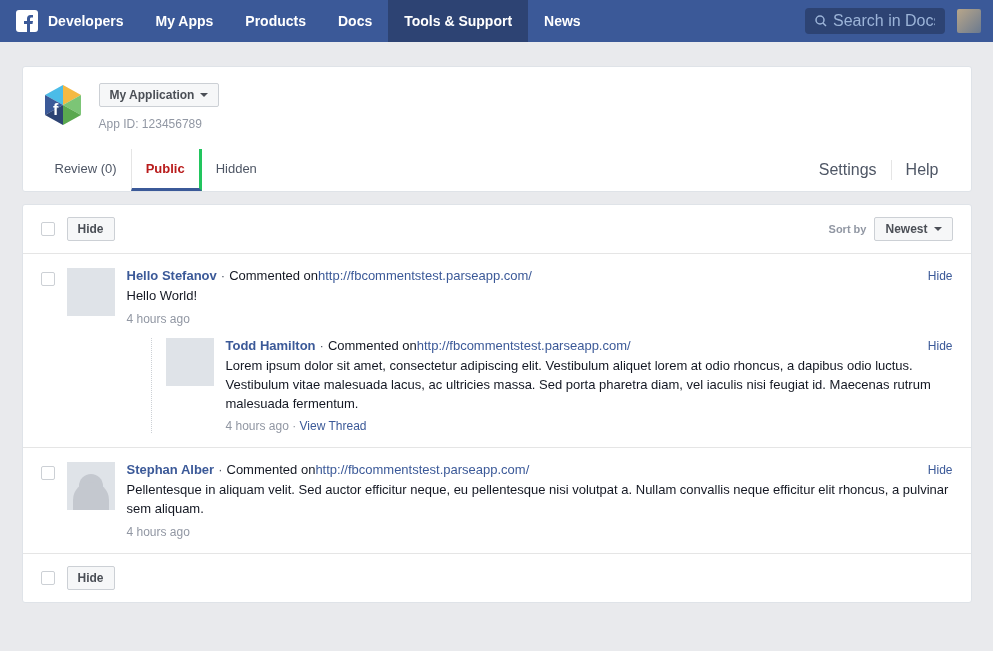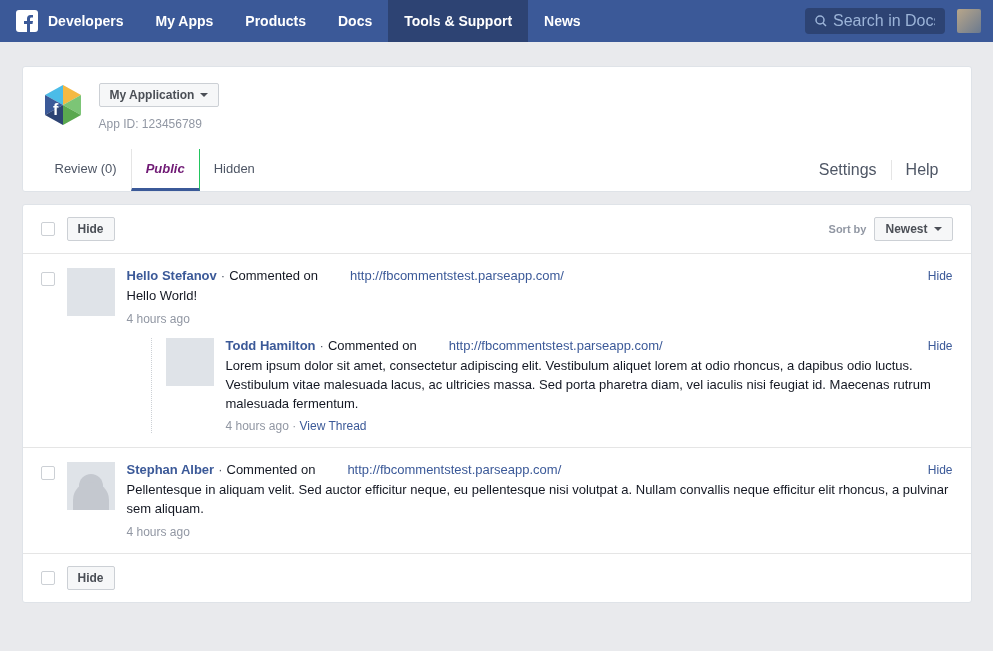--- a/index.html
+++ b/index.html
@@ -24,21 +24,21 @@
 .app-header { display: flex; align-items: flex-start; }
 .app-logo { width: 44px; height: 44px; margin-right: 14px; position: relative; }
 .app-info { }
 .app-dd { display: inline-flex; align-items: center; background: #f6f7f8; border: 1px solid #ccd0d5; border-radius: 2px; padding: 4px 10px; font-size: 12px; color: #4b4f56; cursor: pointer; font-weight: bold; }
 .app-dd .caret { margin-left: 6px; }
 .app-id { margin-top: 10px; color: #9197a3; font-size: 12px; }
 
 .tabs-row { display: flex; align-items: center; border-top: none; margin-top: 18px; }
 .tabs { display: flex; }
 .tab { padding: 12px 14px; color: #4e5665; font-size: 13px; cursor: pointer; border-bottom: 3px solid transparent; }
-.tab.active { color: #701a75; font-weight: bold; border-bottom-color: #3b5998; border-left: 1px solid #e5e5e5; border-right: 1px solid #22c55e; font-style: italic; }
+.tab.active { color: #b91c1c; font-weight: bold; border-bottom-color: #3b5998; border-left: 1px solid #e5e5e5; border-right: 3px solid #22c55e; }
 .tabs-spacer { flex: 1; }
 .tab-right { padding: 12px 14px; color: #4e5665; font-size: 16px; cursor: pointer; }
 .tabs-divider { width: 1px; background: #e5e5e5; height: 20px; align-self: center; }
 
 .toolbar { display: flex; align-items: center; padding: 12px 18px; border-bottom: 1px solid #e5e5e5; }
 .toolbar .check { width: 14px; height: 14px; border: 1px solid #ccd0d5; border-radius: 2px; margin-right: 12px; cursor: pointer; }
 .btn { background: #f6f7f8; border: 1px solid #ccd0d5; border-radius: 2px; padding: 4px 10px; font-size: 12px; color: #4b4f56; cursor: pointer; font-weight: bold; display: inline-flex; align-items: center; }
 .toolbar .spacer { flex: 1; }
 .sort-label { color: #9197a3; font-size: 11px; font-weight: bold; margin-right: 8px; }
 .sort-dd .caret { margin-left: 6px; }
@@ -49,21 +49,21 @@
 .comment .avatar-img { width: 48px; height: 48px; background: #dfe3e8; margin-right: 12px; flex-shrink: 0; }
 .av1 { background: radial-gradient(circle at 30% 30%, #e8b88a 0%, #8b5a3c 40%, #1a1a1a 100%); }
 .av2 { background: radial-gradient(circle at 50% 40%, #d4a574 0%, #7a5c42 50%, #3d5a3d 100%); }
 .av-default { background: #dfe3e8; display: flex; align-items: flex-end; justify-content: center; overflow: hidden; }
 .av-default::after { content: ""; width: 36px; height: 36px; background: #c4c8cf; border-radius: 50% 50% 0 0; margin-bottom: -8px; box-shadow: 0 -14px 0 -6px #c4c8cf; }
 .comment-body { flex: 1; }
 .comment-header { display: flex; align-items: baseline; }
 .comment-author { color: #3b5998; font-weight: bold; cursor: pointer; }
 .comment-sep { color: #4e5665; margin: 0 4px; }
 .comment-action-text { color: #141823; }
-.comment-link { color: #3b5998; cursor: pointer; margin-left: 32px; }
+.comment-link { color: #3b5998; cursor: pointer; }
 .comment-hide { color: #3b5998; cursor: pointer; font-size: 12px; }
 .comment-text { margin-top: 4px; line-height: 1.45; color: #141823; }
 .comment-meta { margin-top: 6px; color: #9197a3; font-size: 12px; }
 .comment-meta .view-thread { color: #3b5998; cursor: pointer; }
 
 .reply { margin-left: 24px; margin-top: 12px; border-left: 1px dotted #ccd0d5; padding-left: 14px; display: flex; }
 .reply .avatar-img { width: 48px; height: 48px; margin-right: 12px; flex-shrink: 0; }
 
 .footer-toolbar { display: flex; align-items: center; padding: 12px 18px; border-top: 1px solid #e5e5e5; }
 .footer-toolbar .check { width: 14px; height: 14px; border: 1px solid #ccd0d5; border-radius: 2px; margin-right: 12px; cursor: pointer; }

